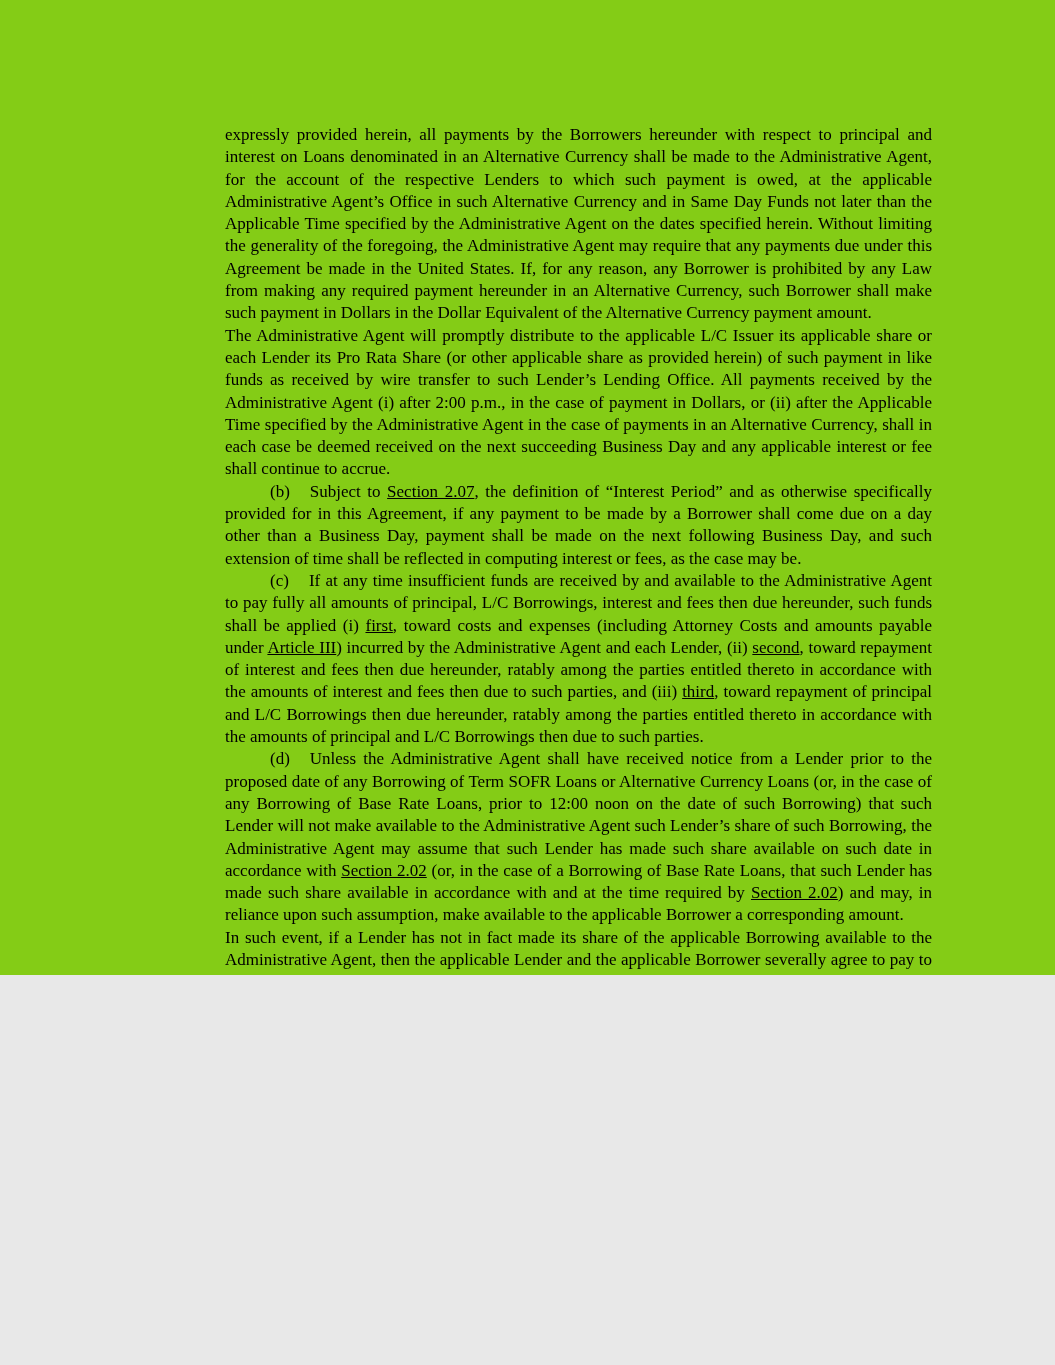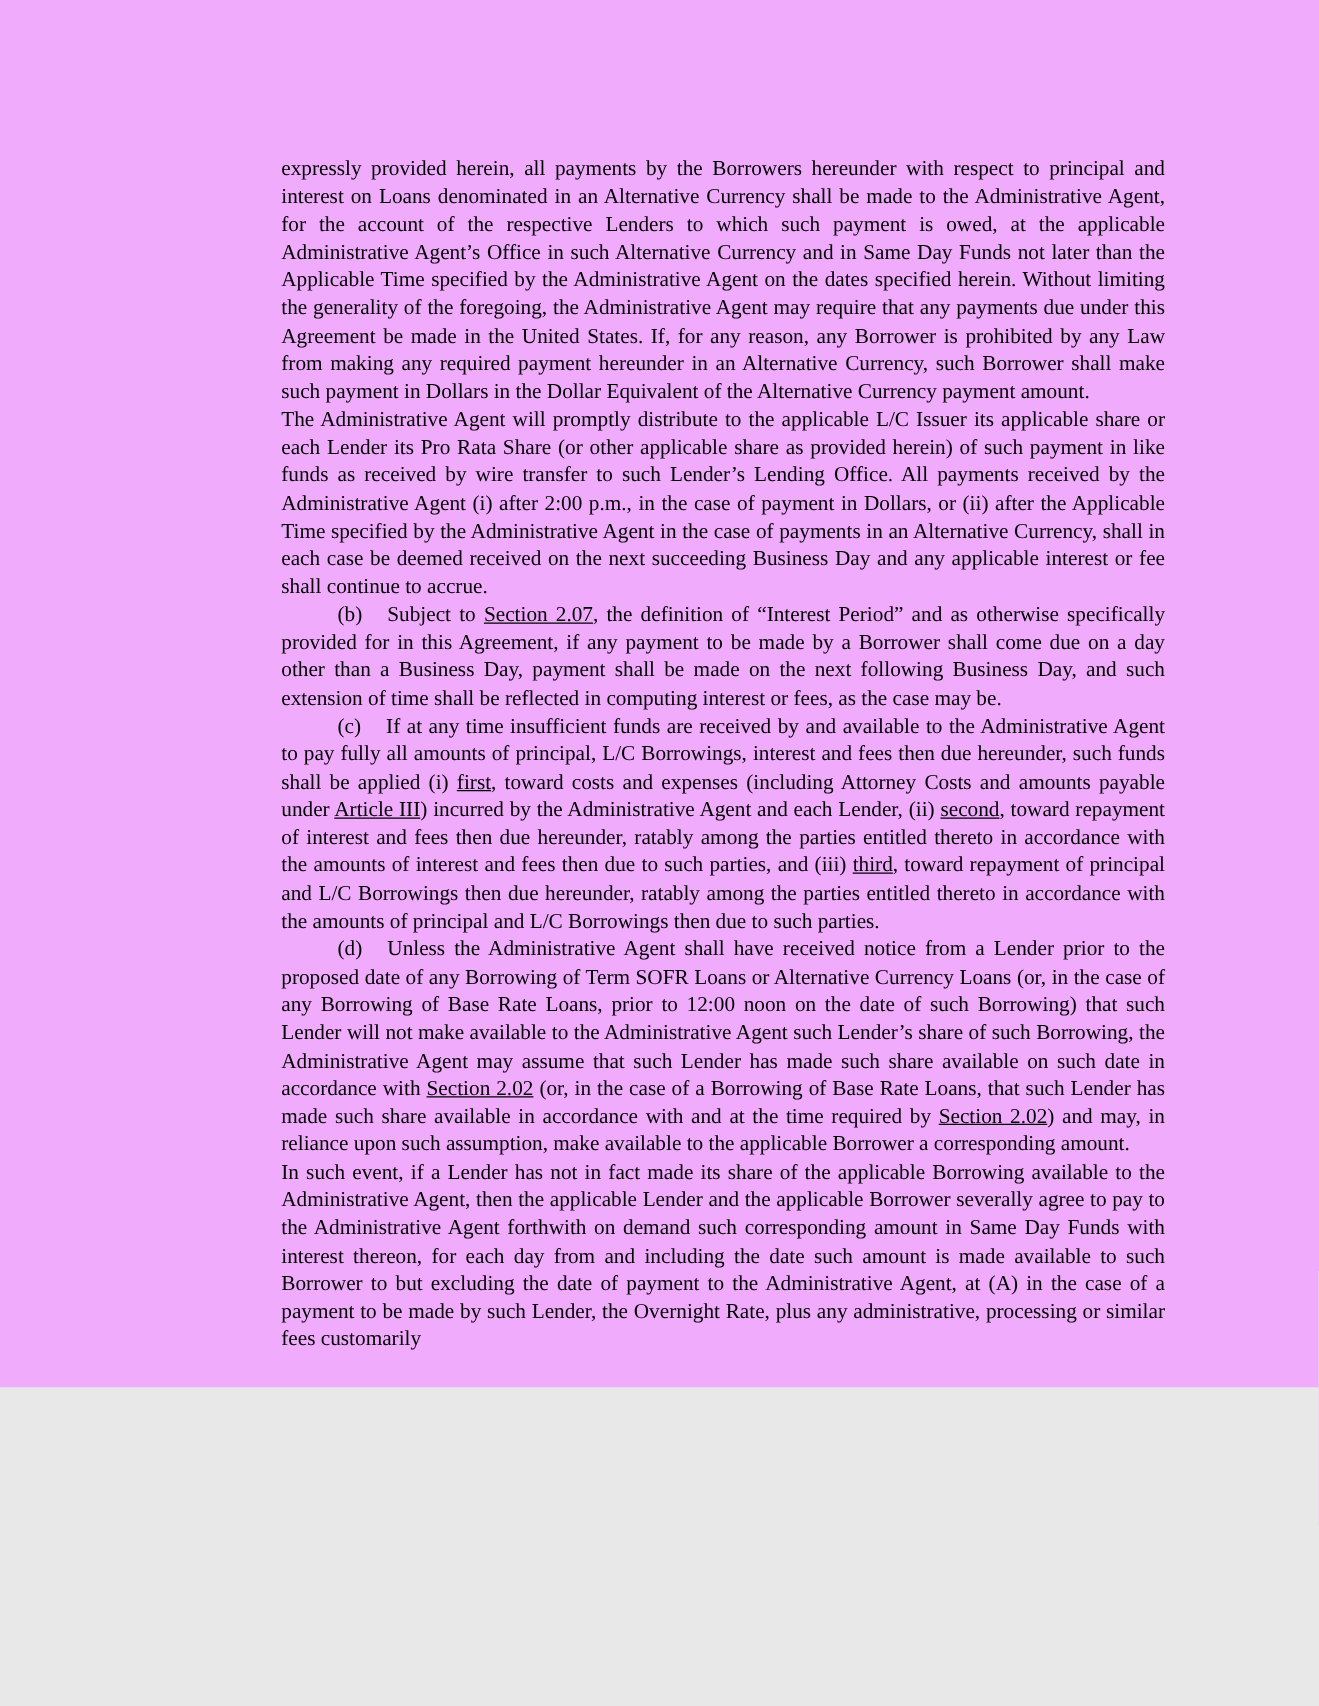--- a/index.html
+++ b/index.html
@@ -3,22 +3,22 @@
 <meta charset="utf-8">
 <style>
   html, body {
     margin: 0;
     padding: 0;
     background: #e8e8e8;
   }
   .page {
     position: relative;
     width: 1055px;
-    height: 1110px;
-    background: #f0abfc;
+    height: 975px;
+    background: #84cc16;
     font-family: "Liberation Serif", serif;
     color: #000000;
     overflow: hidden;
   }
   .body-text {
     position: absolute;
     left: 225px;
     top: 124px;
     width: 707px;
     font-size: 17px;

